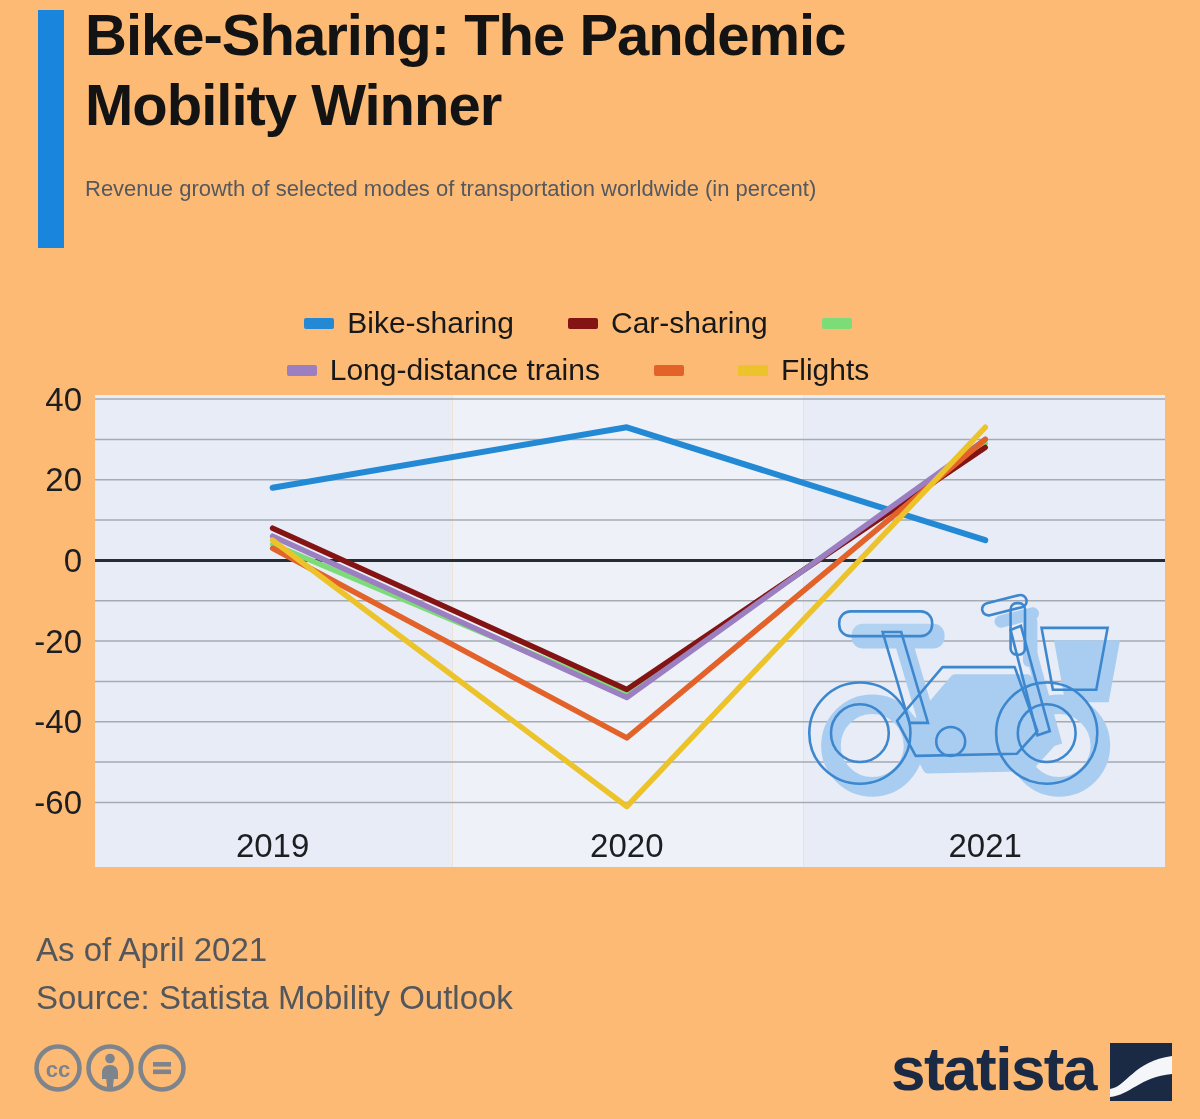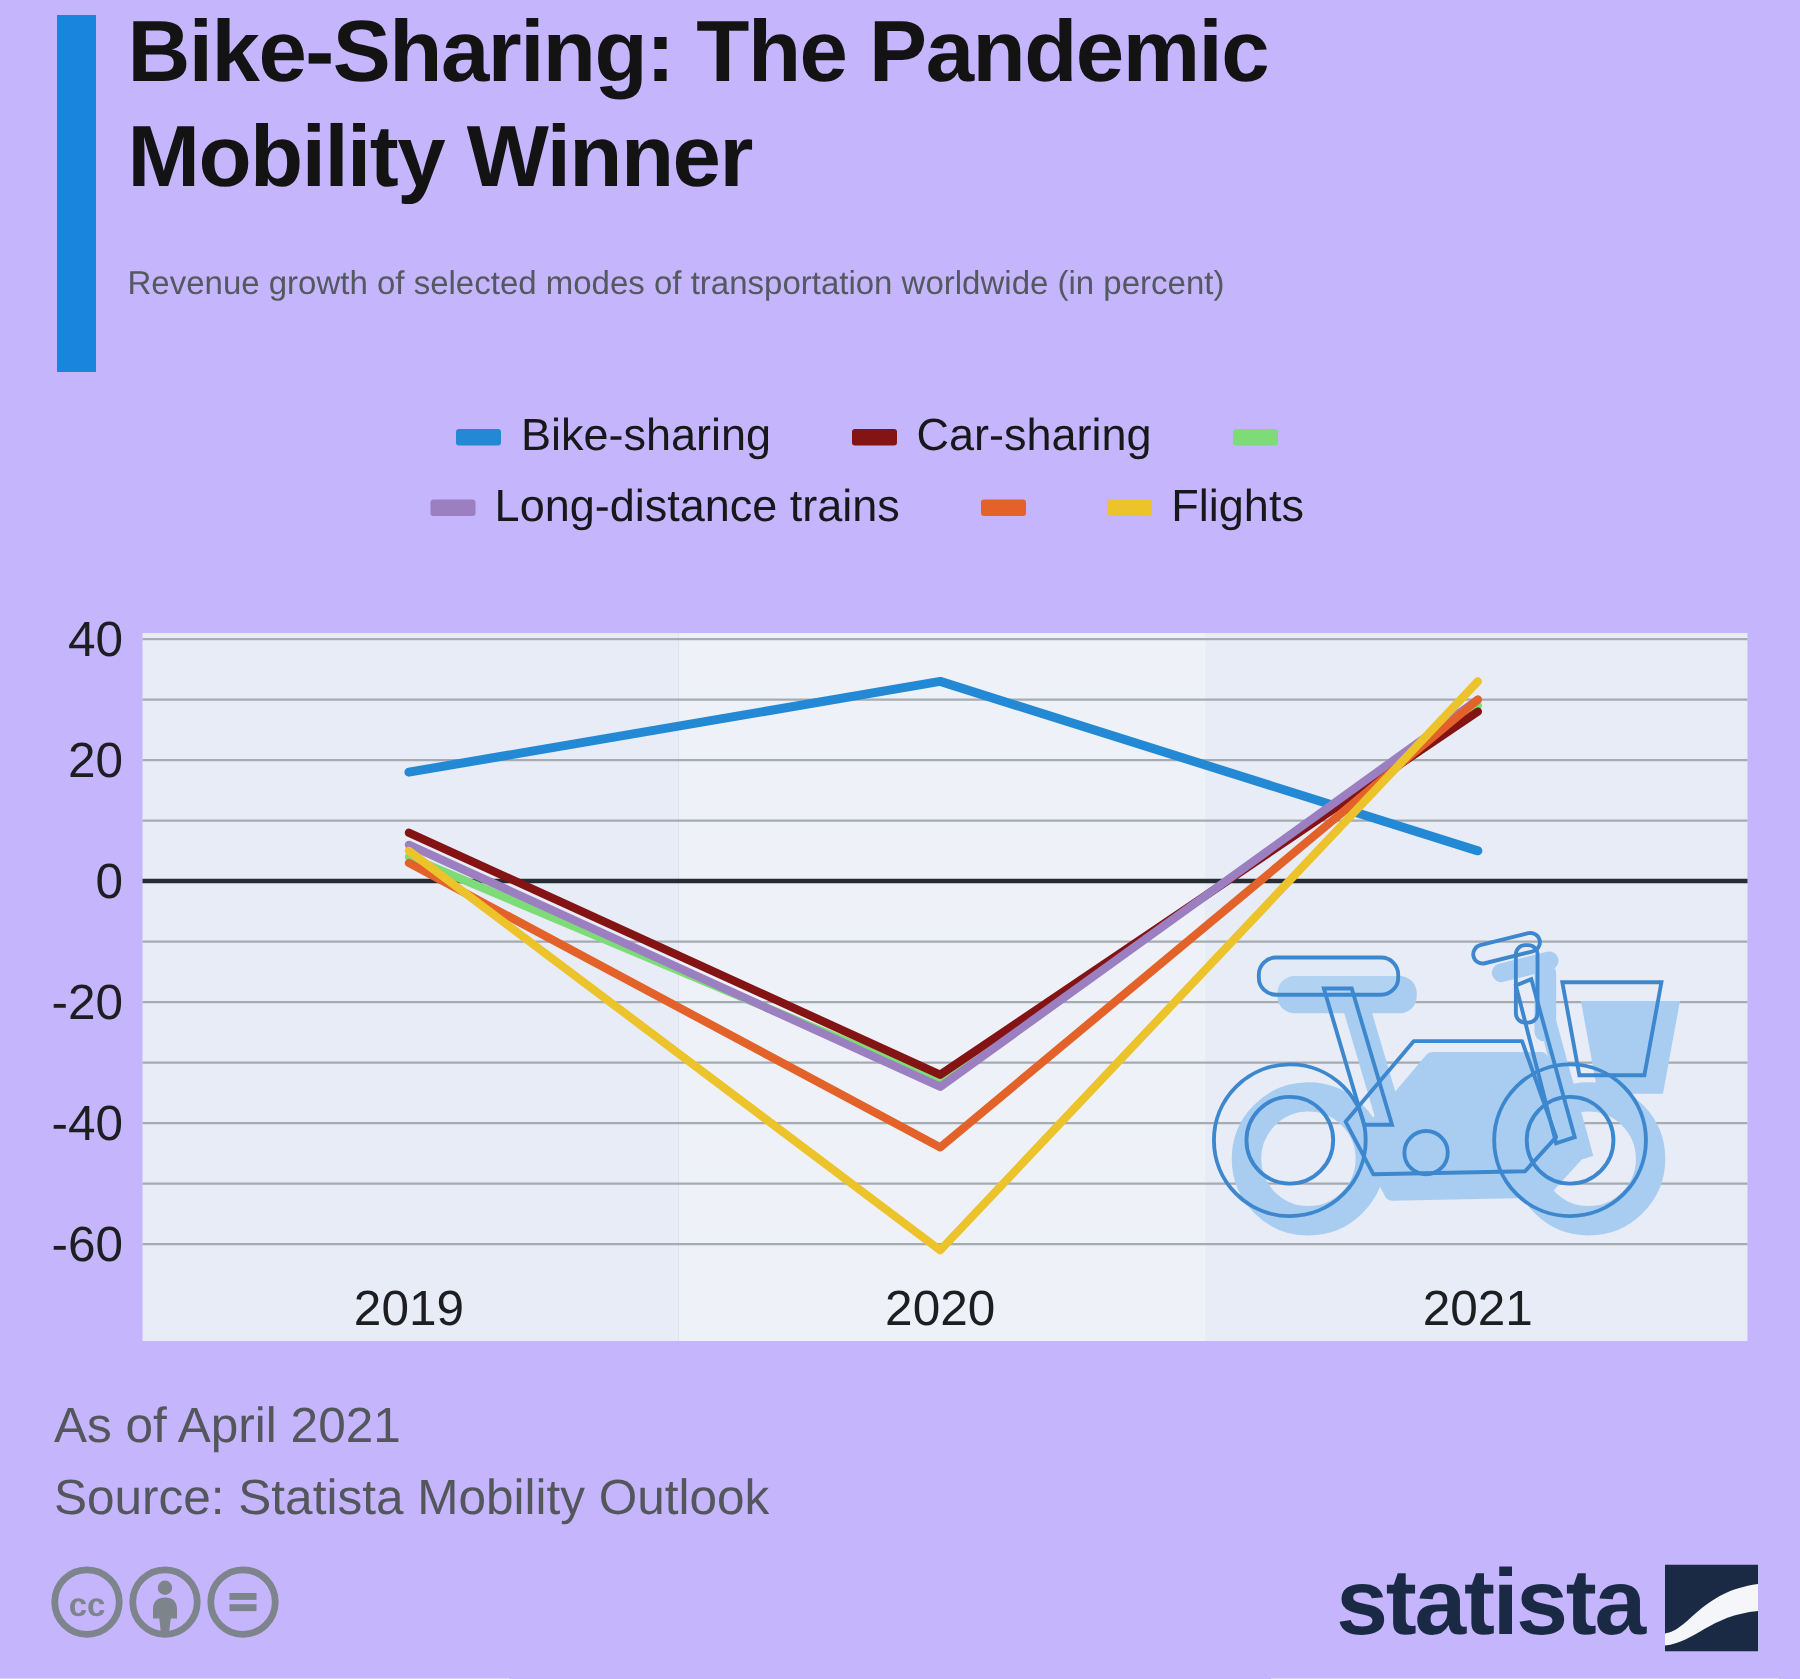--- a/index.html
+++ b/index.html
@@ -1,37 +1,37 @@
 <!DOCTYPE html>
 <html><head>
 <meta charset="utf-8">
 <style>
   * { margin:0; padding:0; box-sizing:border-box; }
   html,body { background:#e9ebee; }
   body { font-family:"Liberation Sans", sans-serif; }
   .page {
     position:relative; width:1200px; height:1119px; margin:0 auto;
-    background:#c4b5fd; overflow:hidden;
+    background:#fdba74; overflow:hidden;
   }
   .accent-bar { position:absolute; left:38px; top:10px; width:26px; height:238px; }
   .title {
     position:absolute; left:85px; top:0px; width:985px;
     font-size:58px; font-weight:800; letter-spacing:-1px;
     line-height:1.21; color:#131313;
   }
   .subtitle {
     position:absolute; left:85px; top:172px; width:900px;
     font-size:22px; line-height:1.5; color:#54585f; font-weight:400;
   }
-  .legend { position:absolute; left:0; top:273px; width:1156px; }
+  .legend { position:absolute; left:0; top:305px; width:1156px; }
   .legend-row { display:flex; justify-content:center; align-items:center; gap:54px; height:36px; margin-bottom:11px; }
   .legend-item { display:flex; align-items:center; gap:13px; }
   .swatch { width:30px; height:11px; border-radius:2px; display:inline-block; }
   .legend-label { font-size:30px; color:#17181a; }
-  .chart-wrap { position:absolute; left:0; top:400px; width:1128px; height:524px; }
+  .chart-wrap { position:absolute; left:0; top:373px; width:1128px; height:524px; }
   #plot-svg { position:absolute; left:0; top:0; }
   #plot-svg text { font-family:"Liberation Sans", sans-serif; }
   .bike { position:absolute; left:800px; top:198px; width:320px; height:250px; }
   .note-block { position:absolute; left:36px; top:926px; font-size:33px; line-height:1.45; color:#53575c; }
   .license-row { position:absolute; left:32px; top:1042px; display:flex; gap:0; }
   .logo { position:absolute; right:28px; top:1038px; display:flex; align-items:center; gap:14px; }
   .logo-text { font-size:62px; font-weight:800; letter-spacing:-1.5px; color:#1b2a44; line-height:1; padding-bottom:6px; }
 </style>
 </head>
 <body>

